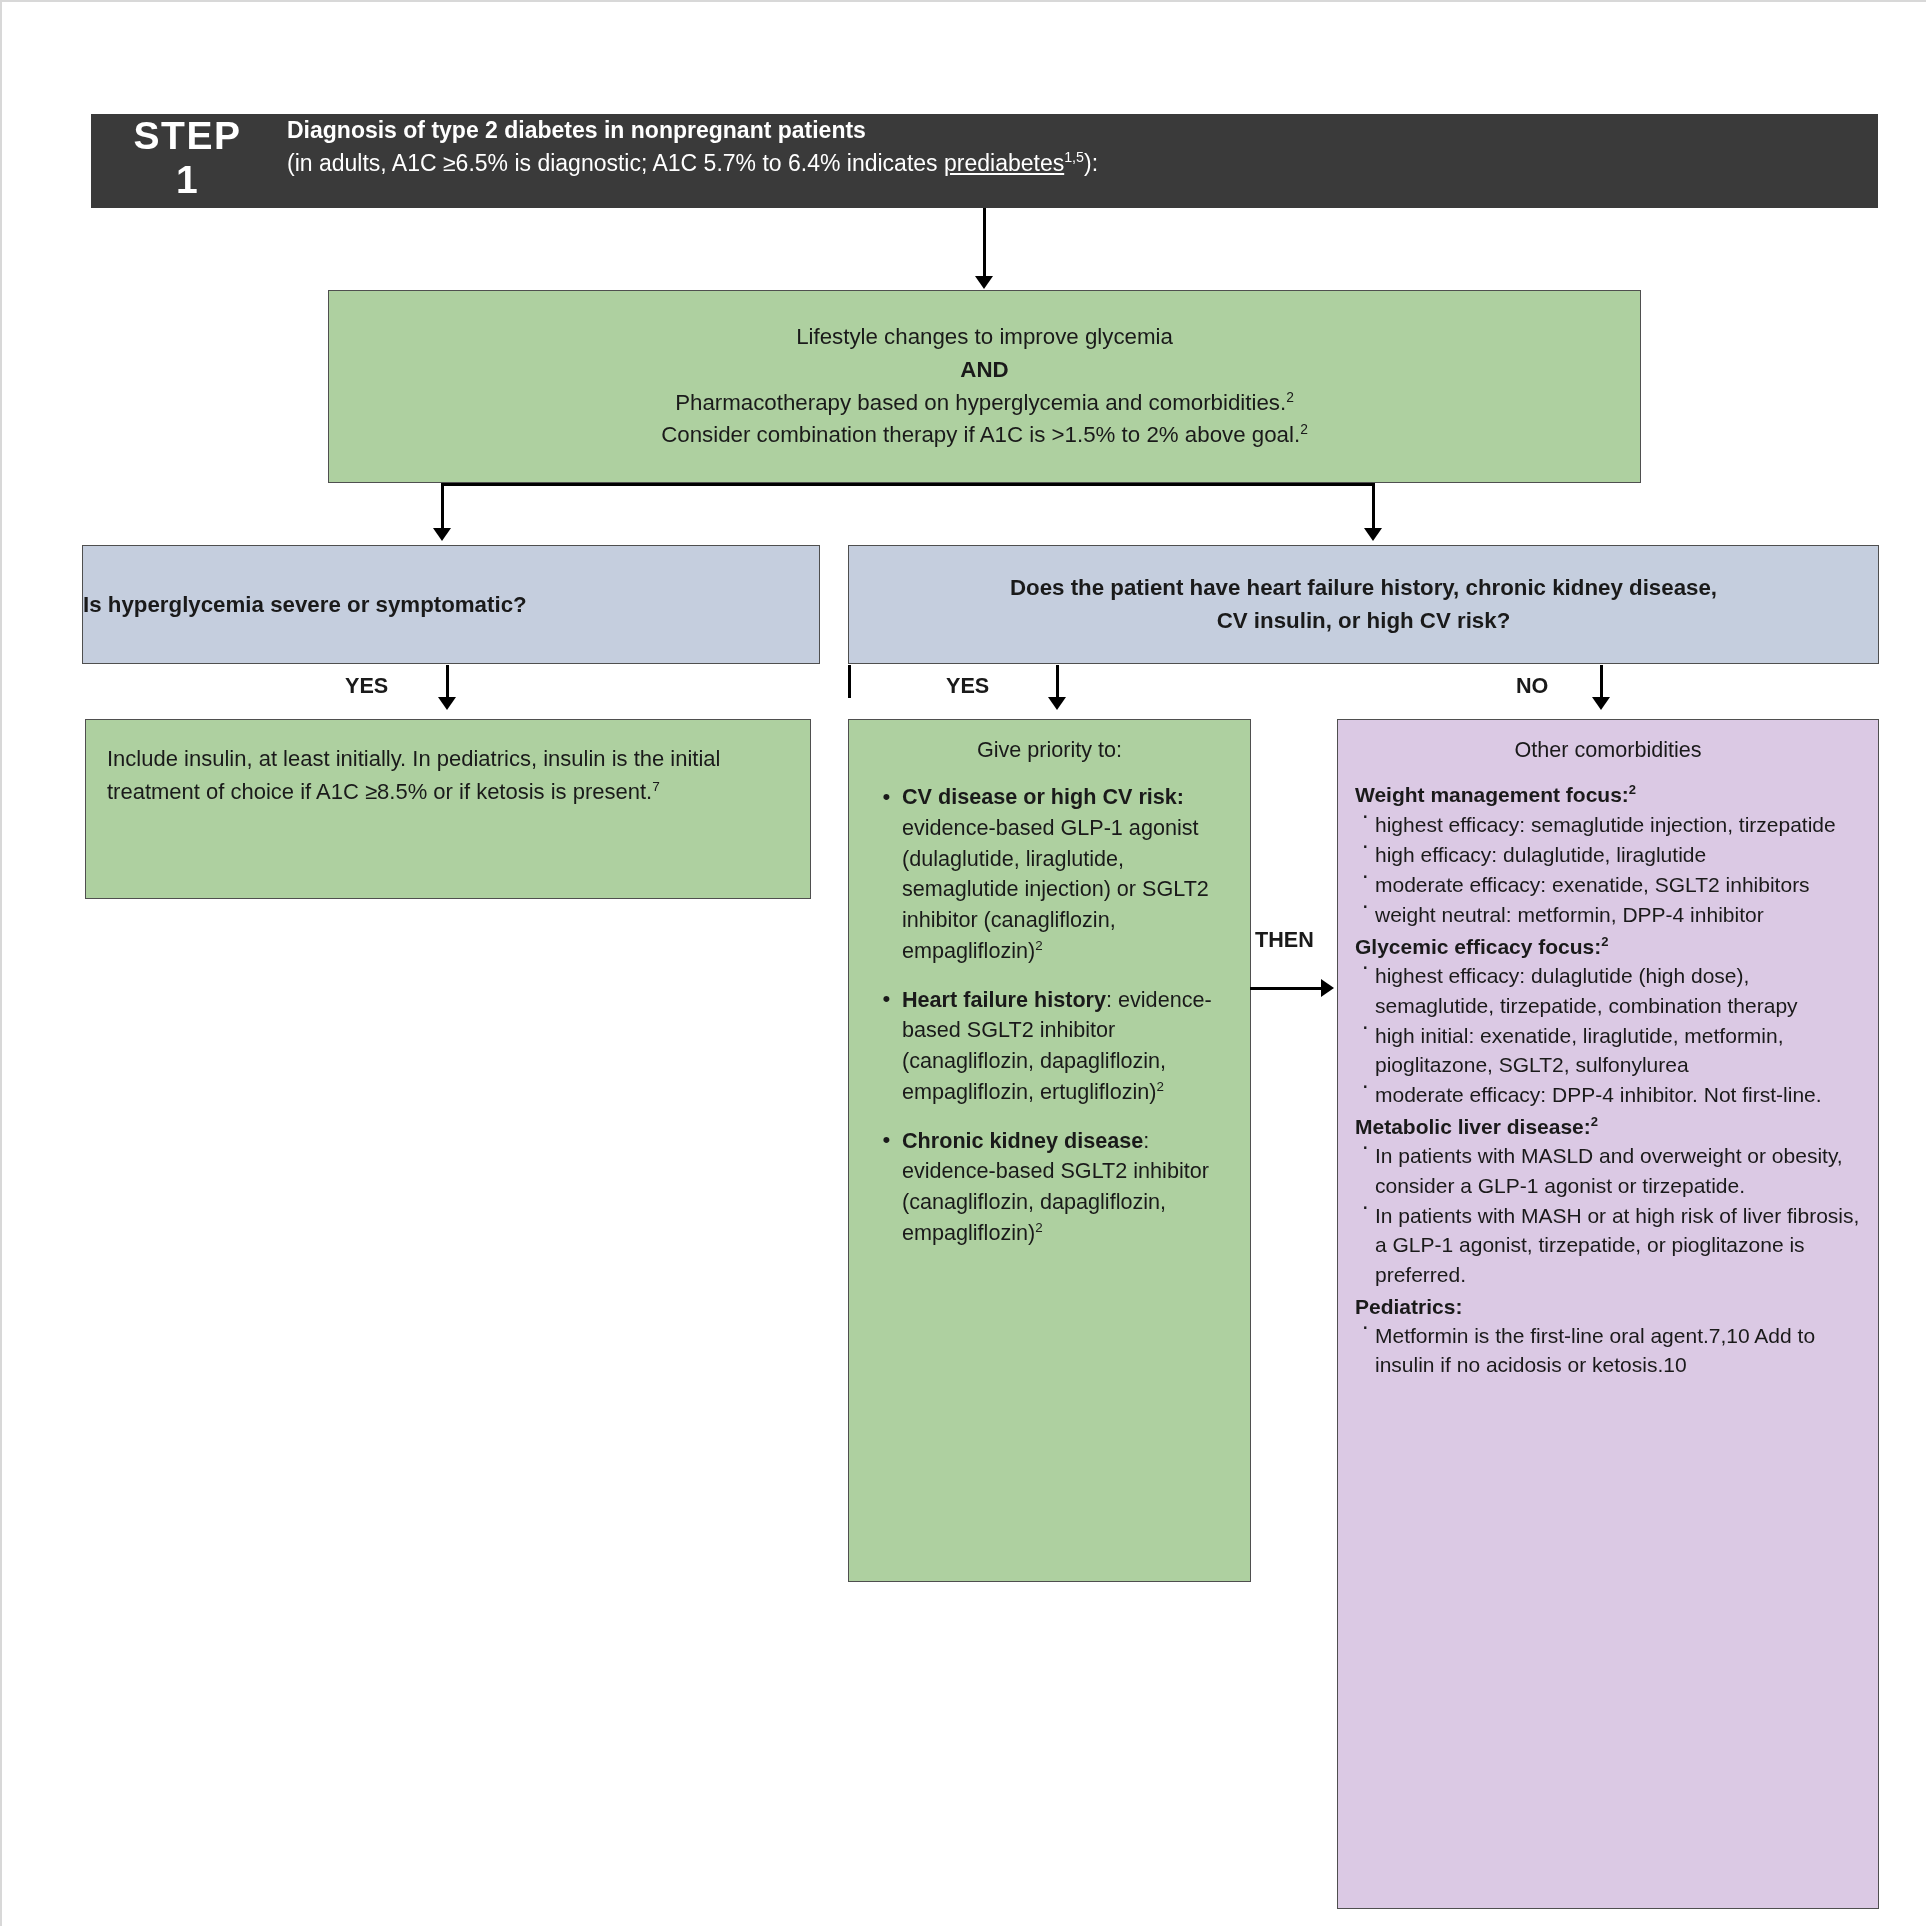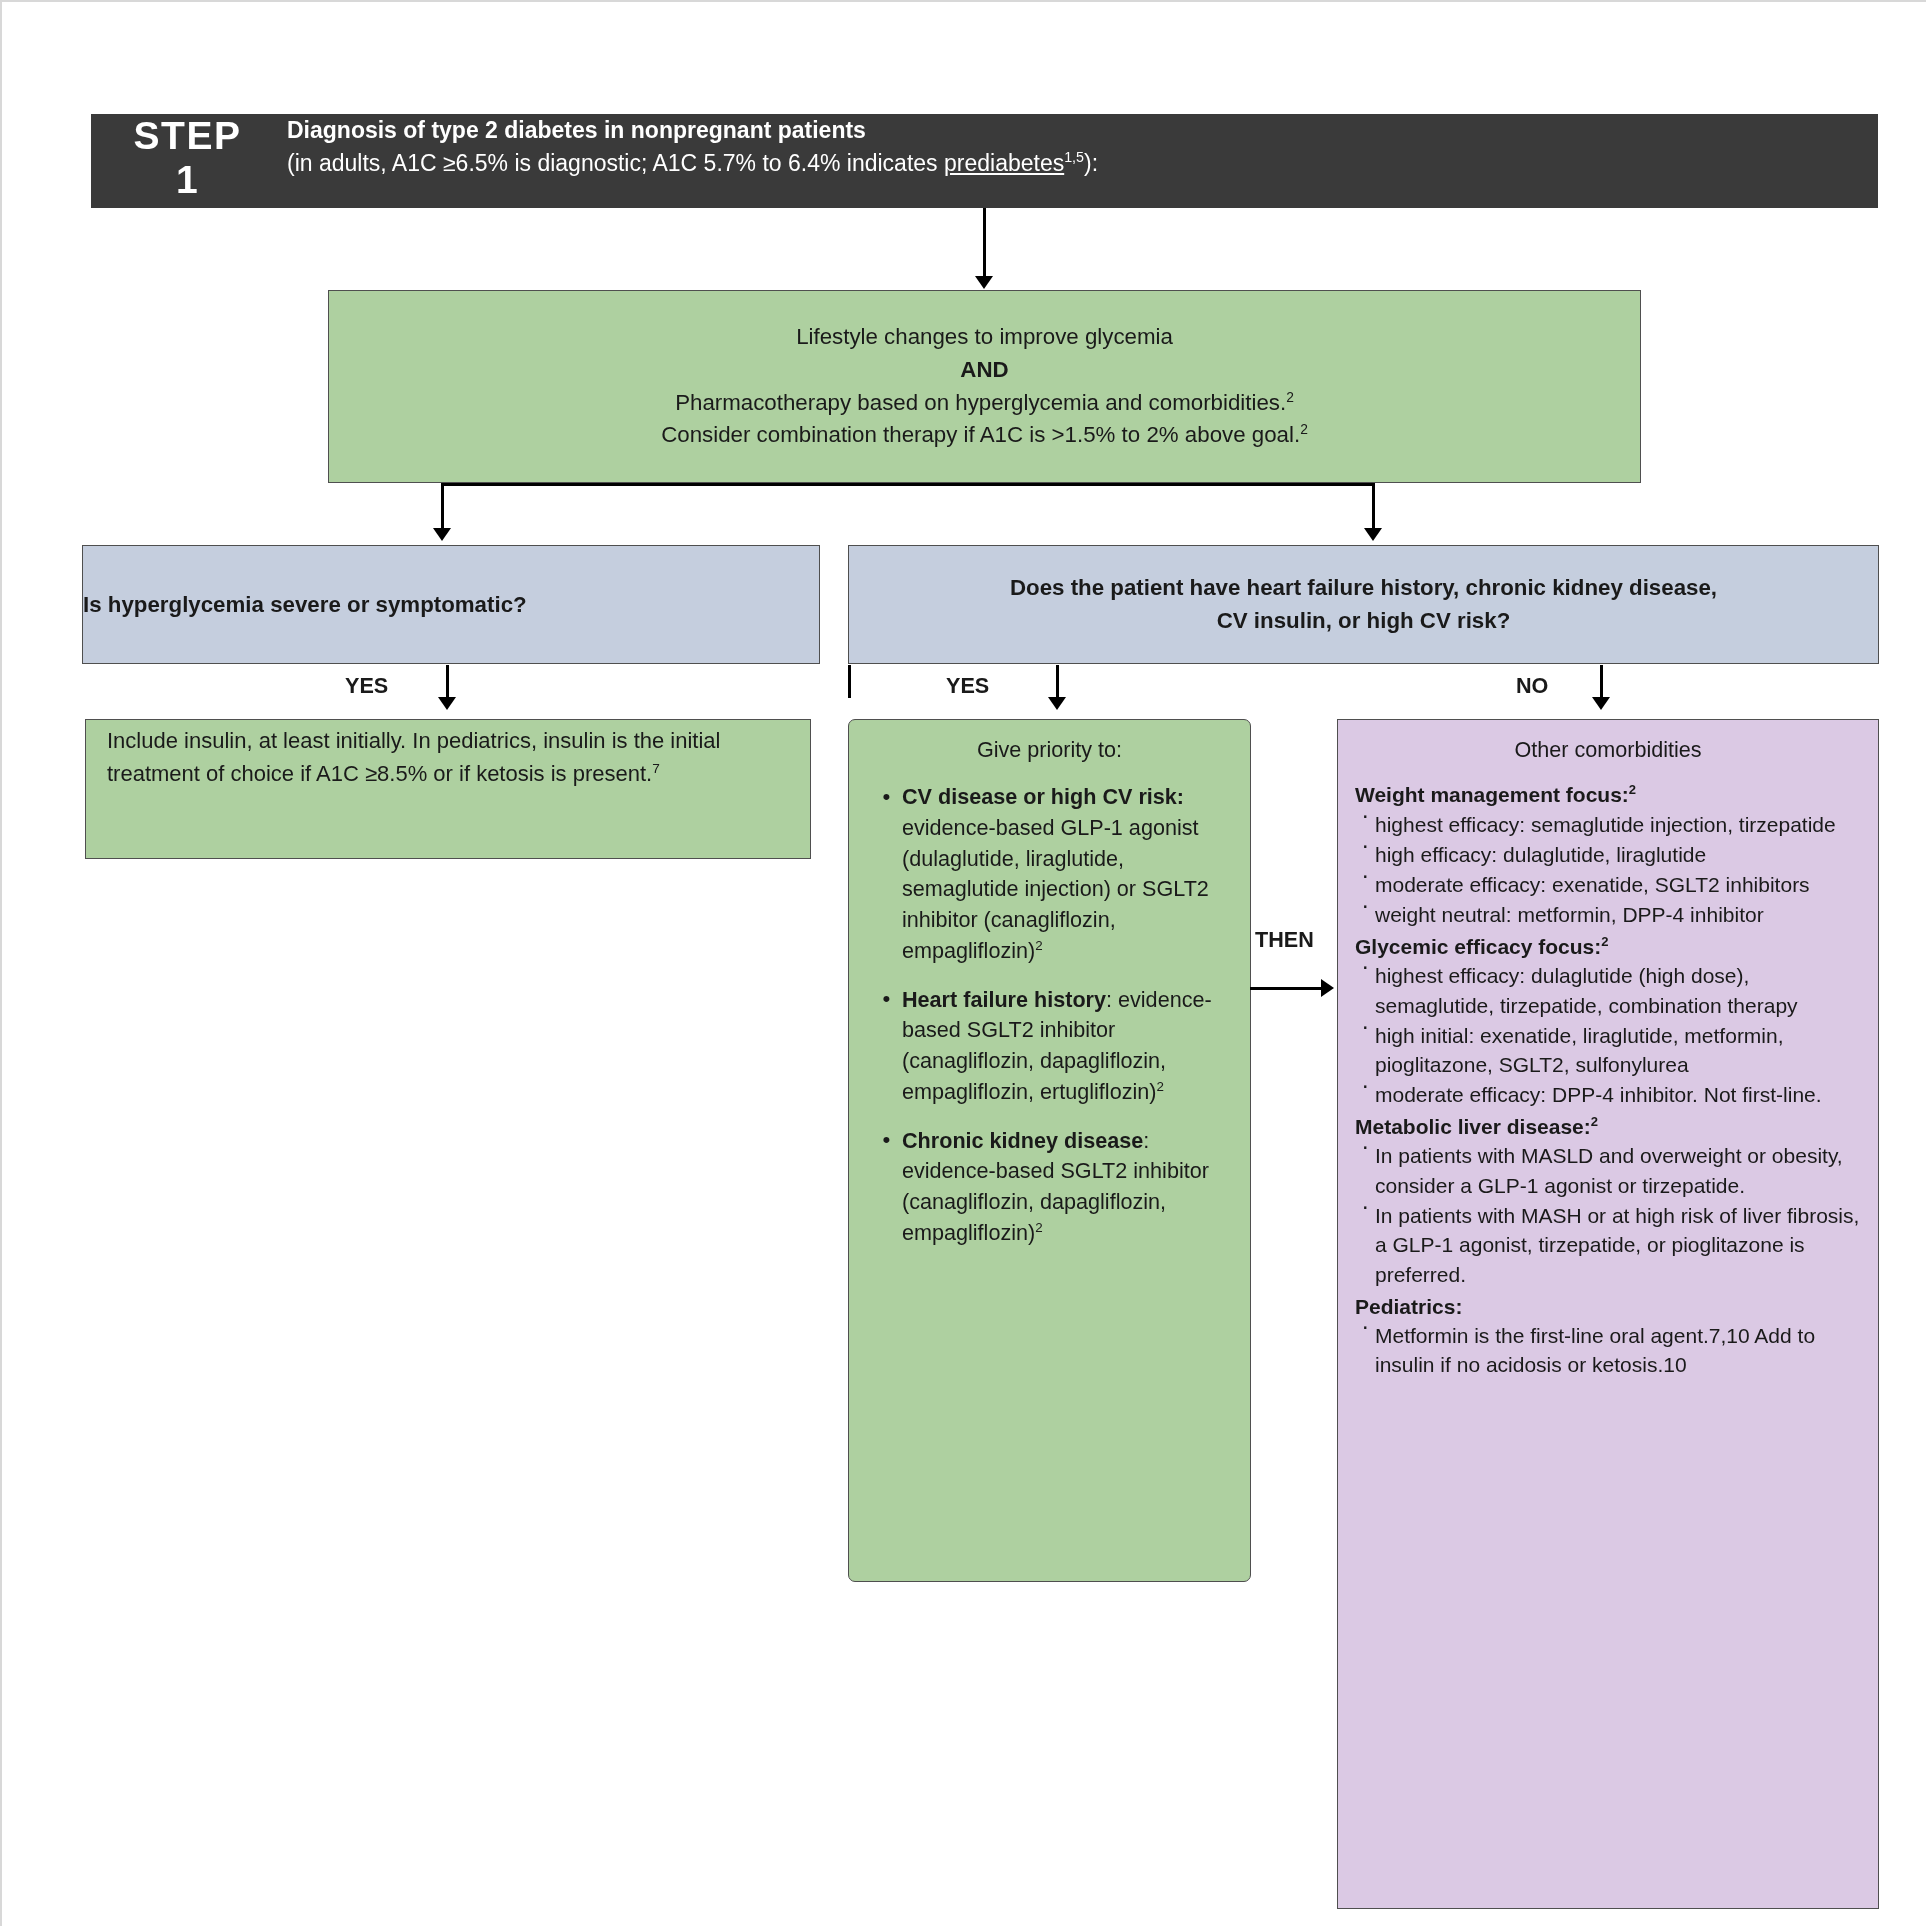--- a/index.html
+++ b/index.html
@@ -82,30 +82,30 @@
   #q-severe .inner{font-size:22.3px; font-weight:bold; text-align:center;}
 
   #q-comorbid{
     left:846px; top:543px; width:1031px; height:119px;
     display:flex; align-items:center; justify-content:center;
   }
   #q-comorbid .inner{font-size:22.3px; font-weight:bold; text-align:center; line-height:1.45;}
 
   
   #insulin{
-    left:83px; top:717px; width:726px; height:140px;
-    padding:5px 21px;
+    left:83px; top:717px; width:726px; height:180px;
+    padding:23px 21px;
     font-size:22px; line-height:1.48;
   }
 
   
   #priority{
     left:846px; top:717px; width:403px; height:863px;
     padding:14.6px 17px 0 17px;
-    font-size:21.6px; line-height:1.42;border-radius:7px;
+    font-size:21.6px; line-height:1.42;
   }
   #priority .hd{text-align:center; margin-bottom:17px;}
   #priority ul{list-style:none; margin:12px; padding:0;}
   #priority li{
     position:relative;
     padding-left:24px;
     margin-bottom:18.5px;
   }
   #priority li:before{
     content:"•";

